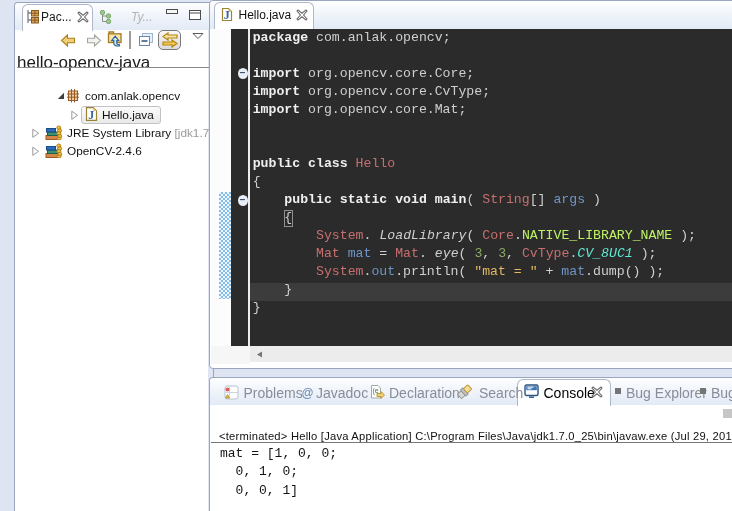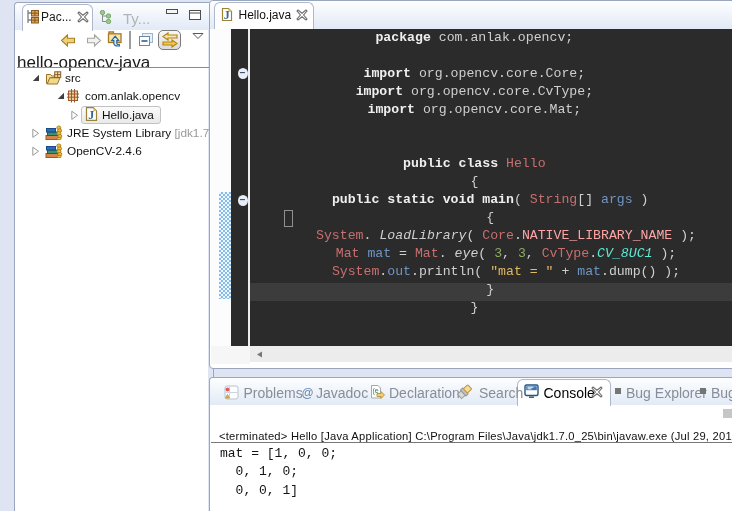--- a/index.html
+++ b/index.html
@@ -24,27 +24,27 @@
 #editor { left:209px; top:0px; width:530px; height:368.5px; }
 #edmain { position:absolute; left:1px; right:0px; top:28px; height:317px; background:#fcfcfc; }
 #rangebar { position:absolute; left:8px; top:162.5px; width:12px; height:107px;
   background-image:linear-gradient(45deg,#87bce9 25%,transparent 25%,transparent 75%,#87bce9 75%),
                    linear-gradient(45deg,#87bce9 25%,transparent 25%,transparent 75%,#87bce9 75%);
   background-size:4px 4px; background-position:0 0,2px 2px; background-color:#eef6fd; }
 #gutter { position:absolute; left:20px; top:0; width:19px; bottom:0; background:#2b2b2b; border-right:2px solid #ededed; }
 #codearea { position:absolute; left:39px; right:0; top:0; bottom:0; background:#2b2b2b; }
 #curline { position:absolute; left:0; right:0; top:253.5px; height:18px; background:#3c3c3c; }
 #code { position:absolute; left:2.7px; top:0px; font-family:"Liberation Mono",monospace;
-  font-size:13.2px; line-height:18px; color:#cfcfcf; white-space:pre;text-align:center; }
+  font-size:13.2px; line-height:18px; color:#cfcfcf; white-space:pre; }
 #code b { font-weight:bold; color:#efefef; }
 .cls { color:#c76f6f; }
 .var { color:#6e95c6; }
 .str { color:#e2b860; }
 .num { color:#8aab62; }
-.cst { color:#fca5a5; }
+.cst { color:#bef264; }
 .cst2 { color:#5eead4;font-style:italic; }
 .ital { font-style:italic;margin-left:8px; }
 #brbox { position:absolute; left:33.5px; top:180.5px; width:9px; height:17px; border:1px solid #909090; }
 .fold { position:absolute; left:6.5px; width:10.5px; height:11px; border-radius:50%;
   background:#e8eef8; color:#3e4a66; font-size:10px; font-weight:bold; line-height:10.5px; text-align:center; }
 #hsb { position:absolute; left:1px; right:0px; top:345px; height:15.5px; background:#ececec; }
 #hsbleft { position:absolute; left:1px; width:38.5px; top:345px; height:18px; background:#f6f6f6; }
 
 
 #console { left:209px; top:377px; width:530px; height:139px; border-bottom:none; border-radius:4px 0 0 0; }
@@ -73,21 +73,21 @@
     <svg class="abs" style="left:61.5px; top:7.5px;" width="12" height="12" viewBox="0 0 12 12">
       <path d="M2 1 L6 4.2 L10 1 L11 2 L7.6 6 L11 10 L10 11 L6 7.8 L2 11 L1 10 L4.4 6 L1 2 Z" fill="none" stroke="#6f6f6f" stroke-width="1.1"></path>
     </svg>
 
     <svg class="abs" style="left:83.5px; top:6.5px;" width="14" height="14" viewBox="0 0 14 14">
       <circle cx="3.5" cy="2.5" r="2.2" fill="#9cc78f" stroke="#79a86c"></circle>
       <circle cx="9.5" cy="6" r="2.2" fill="#9cc78f" stroke="#79a86c"></circle>
       <circle cx="9.5" cy="11.5" r="2.2" fill="#9cc78f" stroke="#79a86c"></circle>
       <path d="M3.5 5 v6.5 h3.5 M3.5 6 h3.5" stroke="#8a8a8a" fill="none"></path>
     </svg>
-    <span class="abs" style="left:108px; top:6.5px; font-size:15px; color:#b4b4b4;">Ty...</span>
+    <span class="abs" style="left:116px; top:6.5px; font-size:12px; color:#b4b4b4;font-style:italic;">Ty...</span>
 
     <svg class="abs" style="left:151px; top:6px;" width="12" height="5" viewBox="0 0 12 5">
       <rect x="0.5" y="0.5" width="11" height="4" fill="#f5f5f5" stroke="#4d4d4d"></rect>
     </svg>
     <svg class="abs" style="left:173.5px; top:6.5px;" width="12" height="10" viewBox="0 0 12 10">
       <rect x="0.5" y="0.5" width="11" height="9" fill="#fff" stroke="#4d4d4d"></rect>
       <line x1="0.5" y1="3" x2="11.5" y2="3" stroke="#4d4d4d"></line>
     </svg>
   </div>
   <div class="abs" style="right:0; top:26px; bottom:0; width:5px; background:#dfe5f2;"></div>
@@ -118,32 +118,20 @@
       <path d="M7 1 L2 4.5 L7 8 L7 6 L16 6 L16 3 L7 3 Z" fill="#f5e7b0" stroke="#b8860b" stroke-width="1.2"></path>
       <path d="M11 8 L16 11.5 L11 15 L11 13 L2 13 L2 10 L11 10 Z" fill="#eec856" stroke="#b8860b" stroke-width="1.2"></path>
     </svg>
     <svg class="abs" style="left:179.5px; top:6px;" width="12" height="6" viewBox="0 0 12 6">
       <path d="M1 0.5 L11 0.5 L6 5.5 Z" fill="#fdfdfd" stroke="#5a5a5a"></path>
     </svg>
 
     <span class="abs" style="left:5px; top:25.5px; font-size:17px; color:#1a1a1a;">hello-opencv-java</span>
     <div class="abs" style="left:5px; top:39.5px; width:194px; height:1px; background:#8a8a8a;"></div>
 
-    <div class="trow" style="left:0; top:41.5px; width:200px;">
-      <svg class="abs" style="left:20px; top:5px;" width="8" height="8" viewBox="0 0 8 8">
-          <path d="M7 0.8 L7 7 L0.8 7 Z" fill="#3f3f3f"></path>
-        </svg>
-      <svg class="abs" style="left:33px; top:2px;" width="17" height="15" viewBox="0 0 17 15">
-        <path d="M1.5 3.5 L5.5 3.5 L7 5 L11 5 L11 6.5 L5.2 6.5 L2.8 12.5 L1.5 12.5 Z" fill="#f2dd9a" stroke="#9a7422" stroke-width="1"></path>
-        <path d="M2.2 13 L4.8 6.8 L15 6.8 L12.4 13 Z" fill="#f0d98c" stroke="#9a7422" stroke-width="1"></path>
-        <rect x="9.7" y="0.8" width="6" height="5.6" fill="#f5e4a8" stroke="#8a5a28" stroke-width="1"></rect>
-        <path d="M9.7 3.6 h6 M12.7 0.8 v5.6" stroke="#8a5a28" stroke-width="1"></path>
-      </svg>
-      <span class="abs" style="left:53px; top:2px;">src</span>
-    </div>
     <div class="trow" style="left:0; top:59.5px; width:200px;">
       <svg class="abs" style="left:44.5px; top:5px;" width="8" height="8" viewBox="0 0 8 8">
           <path d="M7 0.8 L7 7 L0.8 7 Z" fill="#3f3f3f"></path>
         </svg>
       <svg class="abs" style="left:54px; top:1px;" width="14" height="15" viewBox="0 0 14 15">
         <rect x="2.5" y="3" width="9" height="9.5" fill="#eccfa0" stroke="#9c5a28" stroke-width="1"></rect>
         <path d="M5.5 1 V14.5 M8.5 1 V14.5 M1 6 H13 M1 9.2 H13" stroke="#9c5a28" stroke-width="1"></path>
       </svg>
       <span class="abs" style="left:73px; top:2px;">com.anlak.opencv</span>
     </div>

